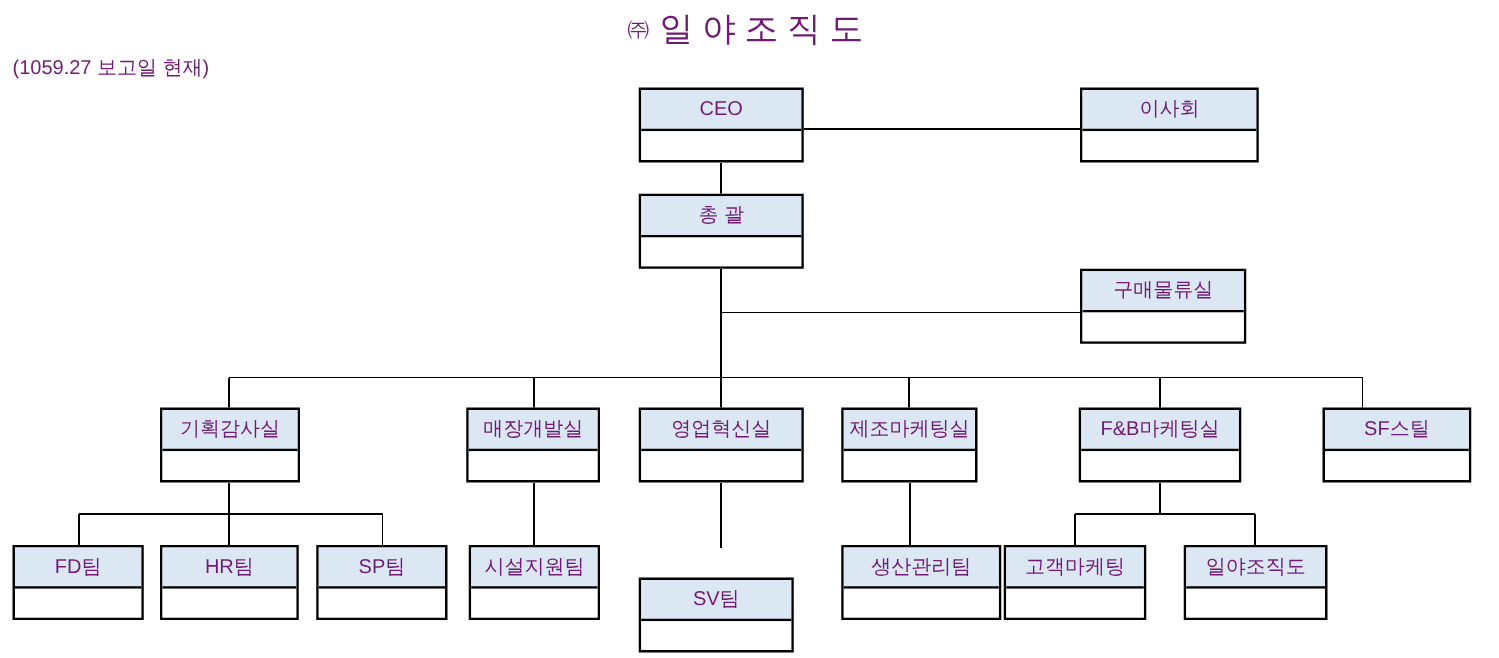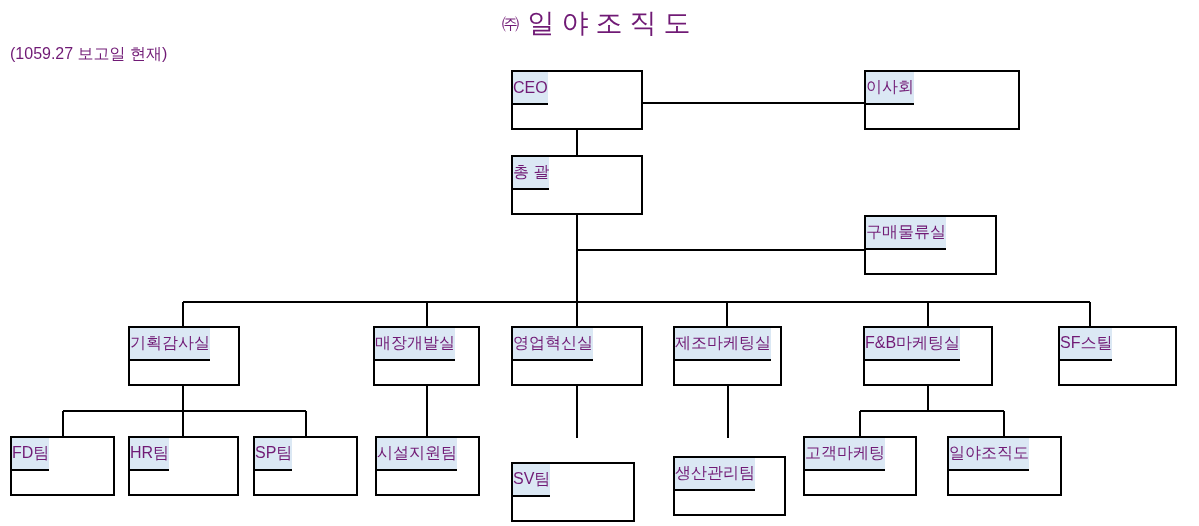--- a/index.html
+++ b/index.html
@@ -11,21 +11,21 @@
   #connectors line{stroke:#000;stroke-width:1.4;}
   .title{
     position:absolute;top:5px;left:0;width:100%;text-align:center;
     font-size:27px;font-weight:500;white-space:nowrap;
   }
   .title .prefix{font-size:18px;letter-spacing:0;vertical-align:3px;margin-right:8px;}
   .title .main{letter-spacing:7px;}
   .subtitle{position:absolute;left:10px;top:44px;font-size:16px;}
   .node{
     position:absolute;height:60px;border:2px solid #000;background:#ffffff;
-    box-sizing:border-box;display:flex;flex-direction:row;
+    box-sizing:border-box;display:flex;flex-direction:column;
   }
   .node .hd{
     height:31px;flex:0 0 31px;background:#dbe8f4;border-bottom:2px solid #000;
     display:flex;align-items:center;justify-content:center;
     font-size:16px;white-space:nowrap;
   }
   .node .bd{flex:1 1 auto;background:#ffffff;}
 </style>
 </head>
 <body>
@@ -67,21 +67,21 @@
   </svg>
 
   <div class="title"><span class="prefix">㈜</span><span class="main">일야조직도</span></div>
 
   <div class="subtitle">(1059.27 보고일 현재)</div>
 
   <div class="node" style="left:511px;top:70px;width:132px">
     <div class="hd">CEO</div>
     <div class="bd"></div>
   </div>
-  <div class="node" style="left:864px;top:70px;width:156px">
+  <div class="node" style="left:864px;top:70px;width:143px">
     <div class="hd">이사회</div>
     <div class="bd"></div>
   </div>
 
   <div class="node" style="left:511px;top:155px;width:132px">
     <div class="hd">총 괄</div>
     <div class="bd"></div>
   </div>
   <div class="node" style="left:864px;top:215px;width:133px">
     <div class="hd">구매물류실</div>
@@ -126,21 +126,21 @@
     <div class="bd"></div>
   </div>
   <div class="node" style="left:375px;top:436px;width:105px">
     <div class="hd">시설지원팀</div>
     <div class="bd"></div>
   </div>
   <div class="node" style="left:511px;top:462px;width:124px">
     <div class="hd">SV팀</div>
     <div class="bd"></div>
   </div>
-  <div class="node" style="left:673px;top:456px;width:113px">
+  <div class="node" style="left:673px;top:436px;width:128px">
     <div class="hd">생산관리팀</div>
     <div class="bd"></div>
   </div>
   <div class="node" style="left:803px;top:436px;width:114px">
     <div class="hd">고객마케팅</div>
     <div class="bd"></div>
   </div>
   <div class="node" style="left:947px;top:436px;width:115px">
     <div class="hd">일야조직도</div>
     <div class="bd"></div>

